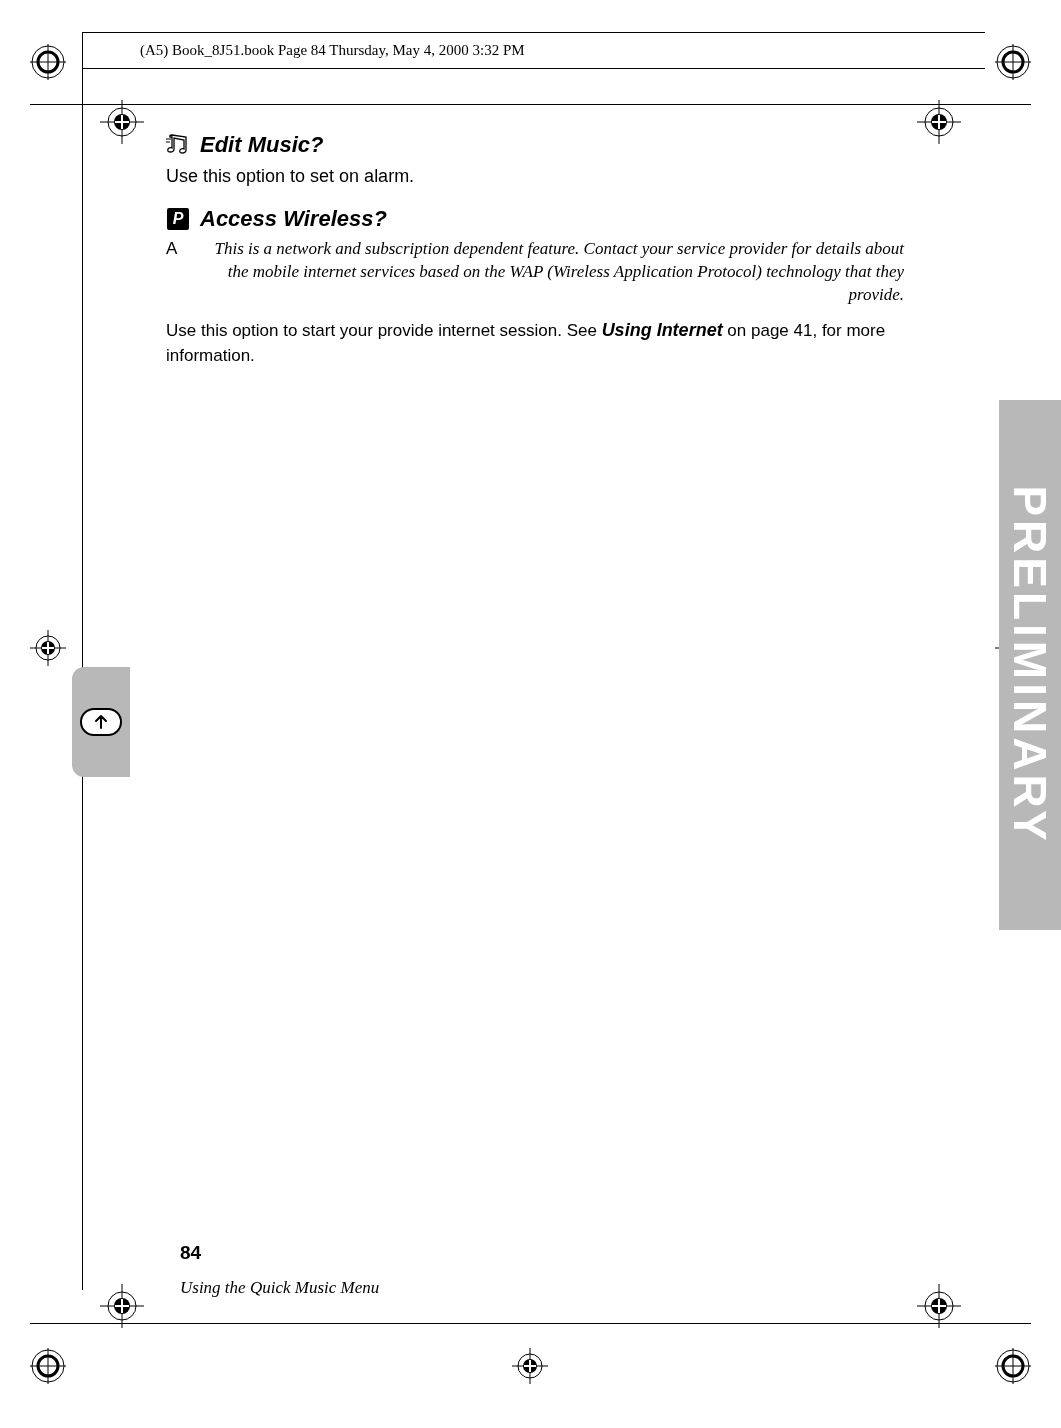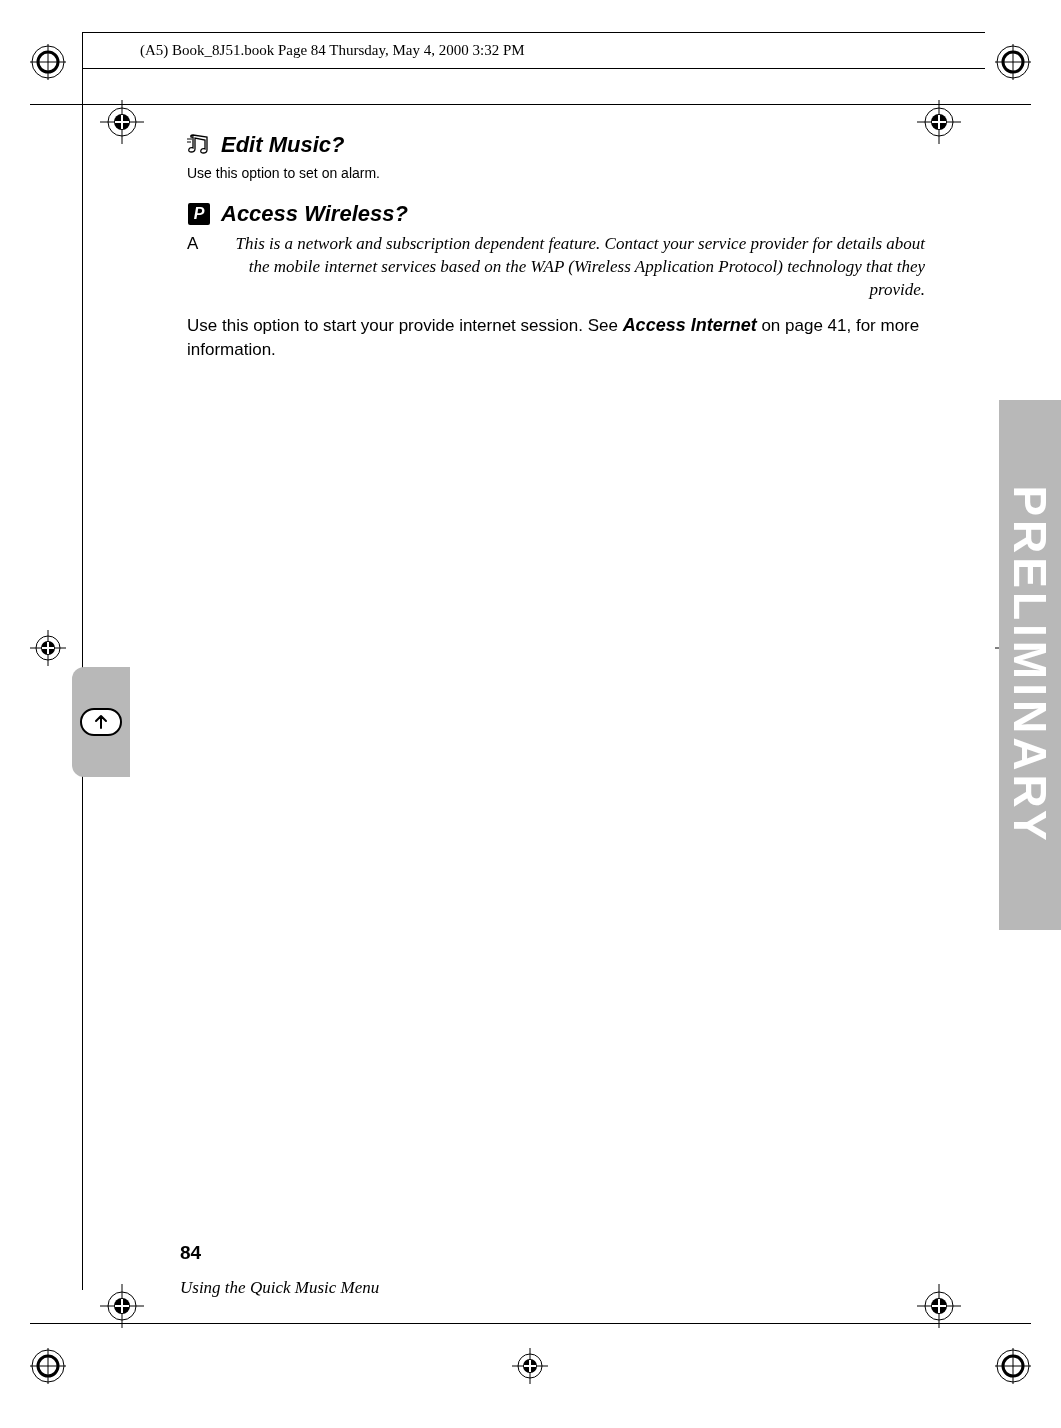--- a/index.html
+++ b/index.html
@@ -71,37 +71,37 @@
   .header-text {
     position: absolute;
     top: 42px;
     left: 140px;
     font-size: 15px;
     font-family: Liberation Serif, serif;
   }
   .content {
     position: absolute;
     top: 132px;
-    left: 185px;
+    left: 164px;
     width: 740px;
   }
   .section-title {
     font-family: 'Arial Black', Arial, sans-serif;
     font-style: italic;
     font-weight: 900;
     font-size: 22px;
     display: flex;
     align-items: center;
     gap: 8px;
     margin-bottom: 6px;
   }
   .icon-slot { width: 28px; height: 24px; display: inline-flex; align-items: center; justify-content: center; }
   .body-text {
     font-family: Arial, sans-serif;
-    font-size: 14px;
+    font-size: 18px;
     line-height: 1.35;
     margin-bottom: 18px;
     margin-left: 2px;
   }
   .note-block {
     font-family: Georgia, 'Times New Roman', serif;
     font-style: italic;
     font-size: 17px;
     line-height: 1.35;
     margin-left: 2px;
@@ -315,21 +315,21 @@
     </span>
     <span>Access Wireless?</span>
   </div>
 
   <div class="note-block">
     <span class="note-letter">A</span>
     <span class="note-text">This is a network and subscription dependent feature. Contact your service provider for details about the mobile internet services based on the WAP (Wireless Application Protocol) technology that they provide.</span>
   </div>
 
   <div class="mixed-text">
-    <span>Use this option to start your provide internet session. See </span><span class="bold-italic">Access Internet</span><span> on page 41, for more information.</span>
+    <span>Use this option to start your provide internet session. See </span><span class="bold-italic">Using Internet</span><span> on page 41, for more information.</span>
   </div>
 
 </div>
 
 <div class="side-tab">
   <div class="side-tab-text">PRELIMINARY</div>
 </div>
 
 <div class="nav-tab">
   <div class="nav-arrow-wrap">

